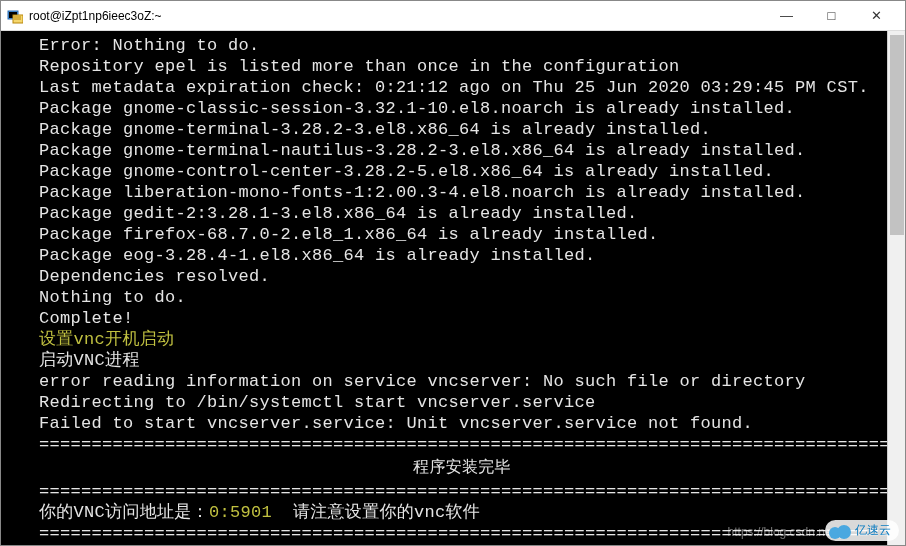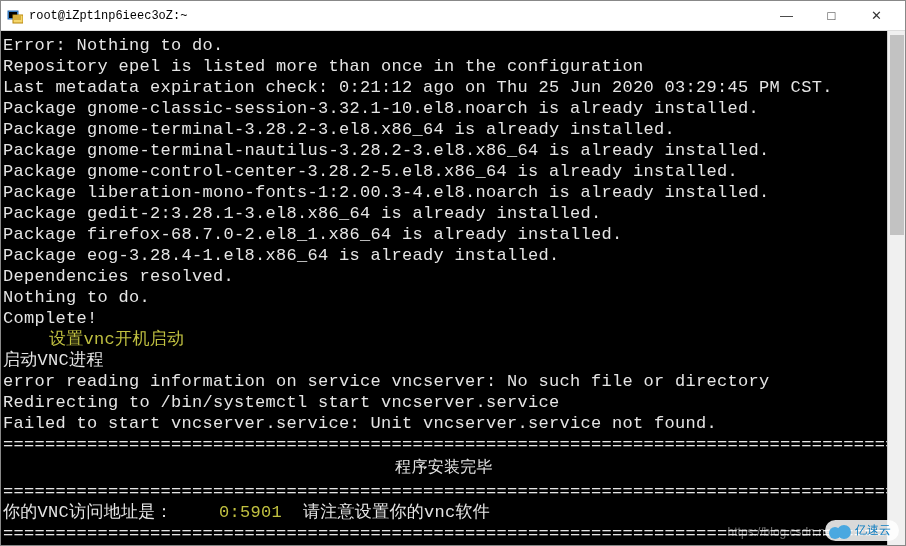--- a/index.html
+++ b/index.html
@@ -31,52 +31,53 @@
       color: #000;
     }
     .titlebar .icon {
       width: 16px;
       height: 16px;
       margin-right: 6px;
       display: inline-flex;
       align-items: center;
       justify-content: center;
     }
-    .titlebar .title { flex: 0 0 auto; font-family: Liberation Mono, monospace; }
+    .titlebar .title { flex: 0 0 auto; }
     .titlebar .spacer { flex: 1; }
     .winbtn {
       width: 45px;
       height: 28px;
       display: flex;
       align-items: center;
       justify-content: center;
       font-size: 13px;
       color: #333;
       cursor: default;
     }
     .terminal-area {
       flex: 1;
       display: flex;
-      background: #6d28d9;
+      background: #000000;
       overflow: hidden;
+      padding-left: 36px;
     }
     .terminal {
       flex: 1;
       background: #000;
       color: #e5e5e5;
       font-family: "Consolas", "Courier New", monospace;
       font-size: 17px;
       line-height: 21px;
       padding: 4px 2px 2px 2px;
       white-space: pre;
       overflow: hidden;
       letter-spacing: 0.3px;
     }
     .terminal .line { white-space: pre; }
-    .terminal .yellow { color: #c0c040; margin-left: 46px; }
+    .terminal .yellow { color: #c0c040; }
     .terminal .sep { color: #e5e5e5; }
     .terminal .center-line {
       text-align: center;
       font-size: 16px;
       line-height: 26px;
     }
     .scrollbar {
       width: 18px;
       background: #f0f0f0;
       border-left: 1px solid #ccc;

